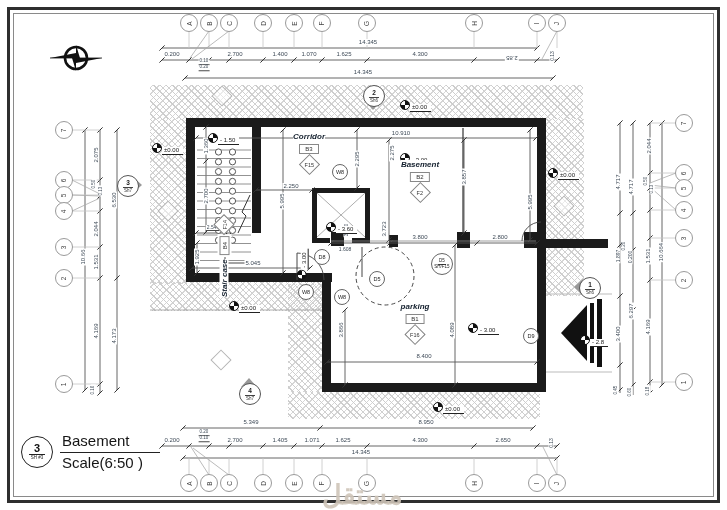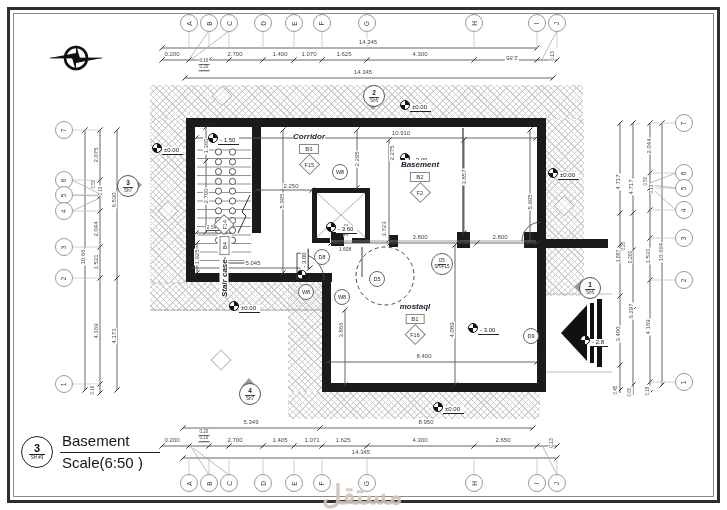--- a/index.html
+++ b/index.html
@@ -563,21 +563,21 @@
         </div>
       </div>
       <div class="room" style="left: 420px; top: 166px;">
         <div class="rname">Basement</div>
         <div class="rtag">B2</div>
         <div class="dm">
           <s>F2</s>
         </div>
       </div>
       <div class="room" style="left: 415px; top: 308px;">
-        <div class="rname">mostaql</div>
+        <div class="rname">parking</div>
         <div class="rtag">B1</div>
         <div class="dm">
           <s>F16</s>
         </div>
       </div>
       <div class="room vert" style="left: 224px; top: 257px;">
         <div class="rname">Stair case</div>
         <div class="rtag">B4</div>
         <div class="dm">
           <s>F14</s>

